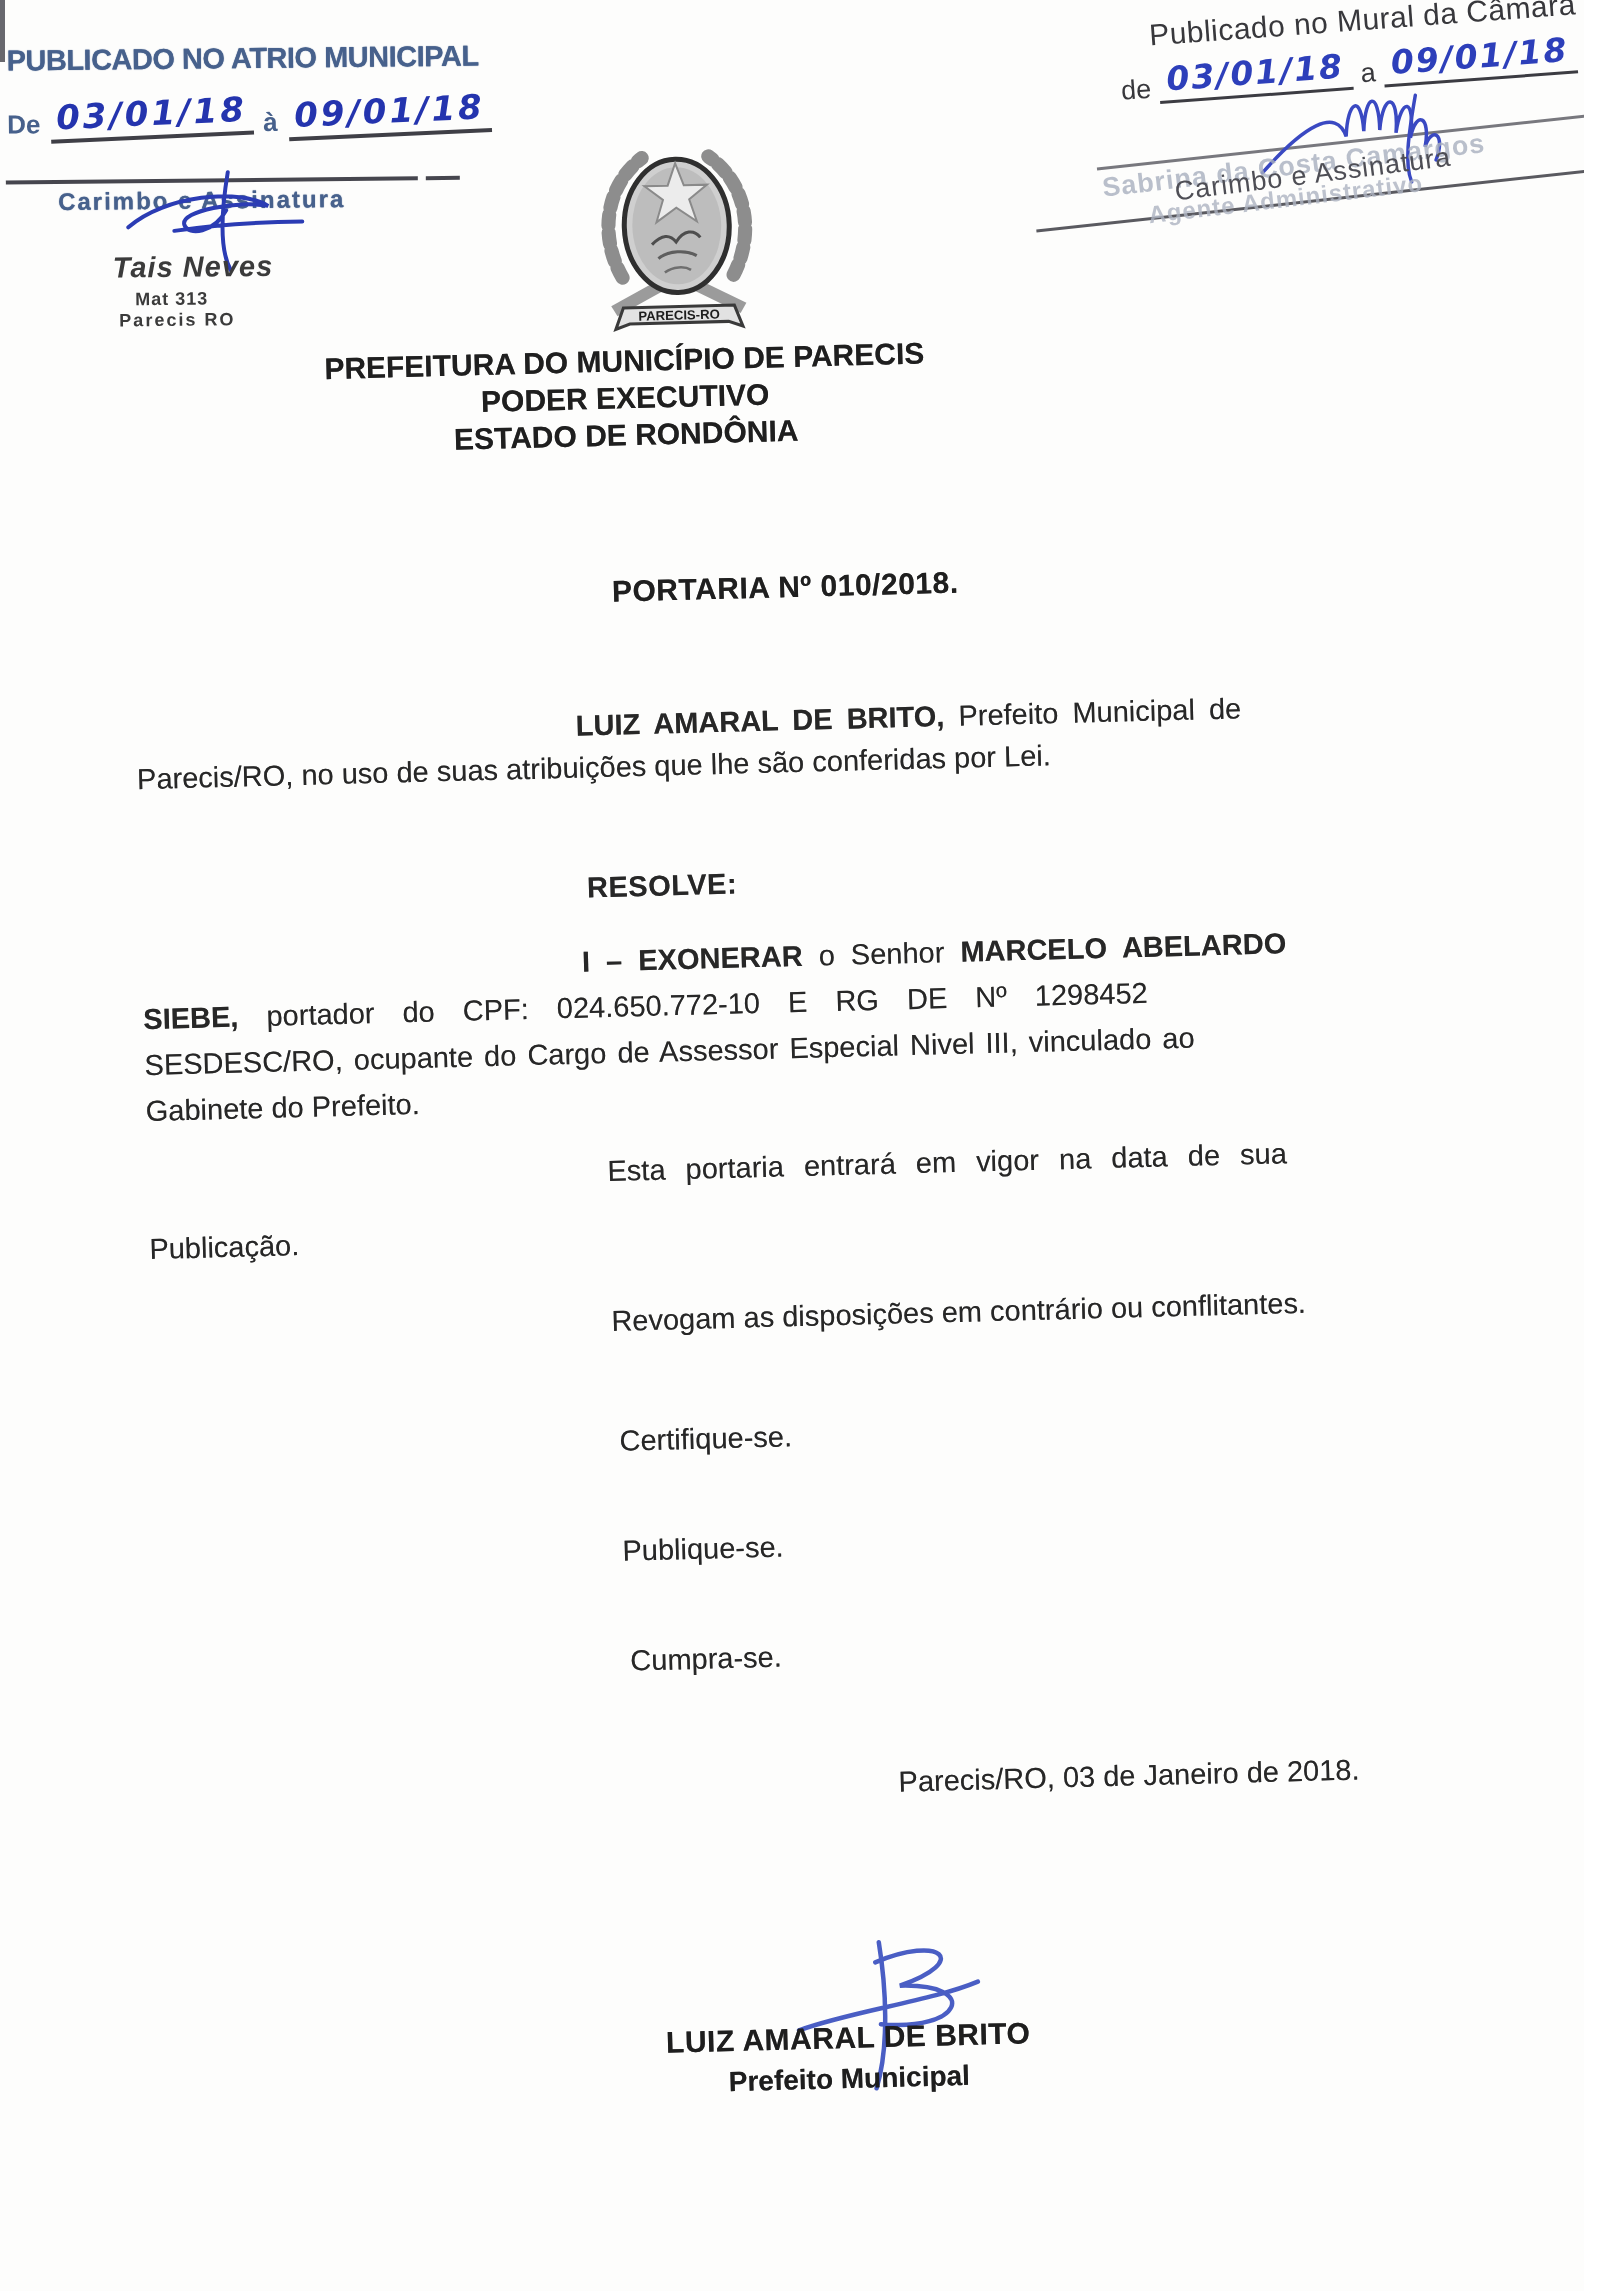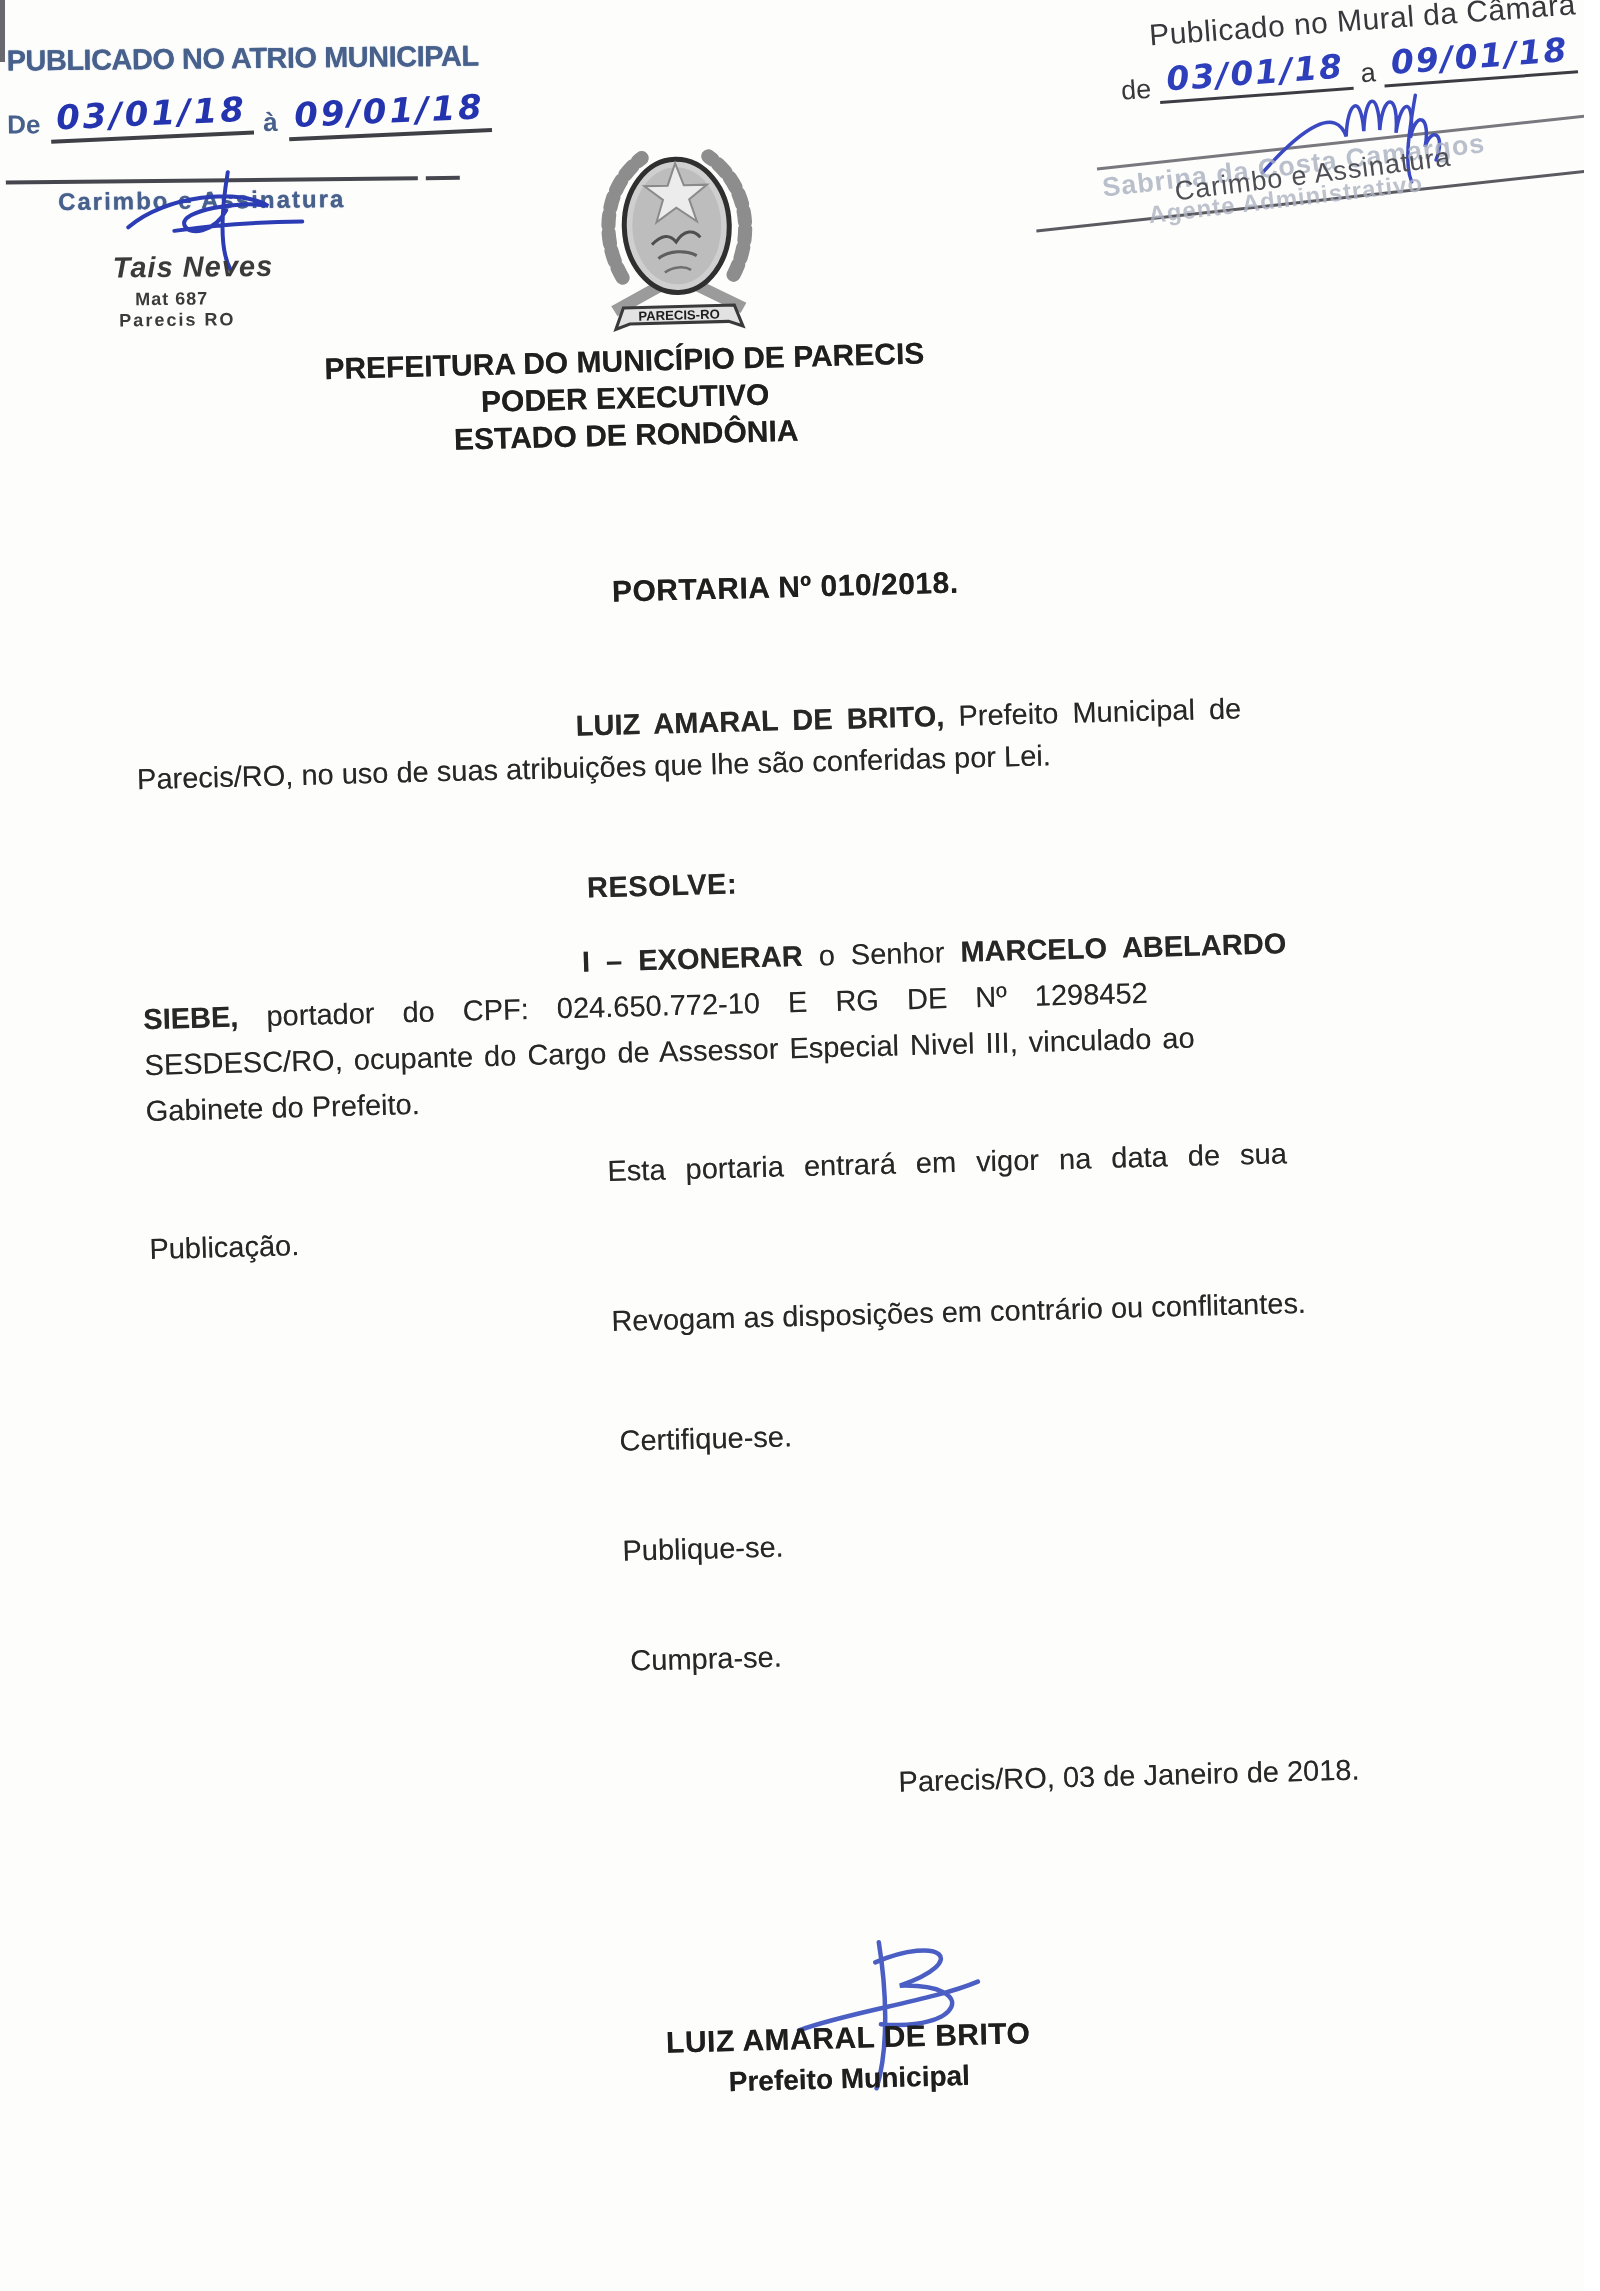--- a/index.html
+++ b/index.html
@@ -92,21 +92,21 @@
     </div>
     <div class="abs sl-line"></div>
     <div class="abs sl-dash"></div>
     <div class="abs sl-caption">Carimbo e Assinatura</div>
     <svg class="abs sl-sig" viewBox="0 0 200 120">
       <path d="M18 60 C55 28 130 22 158 40 C128 34 70 44 74 58 C78 70 104 66 116 44
                M118 6 C112 40 108 82 120 104
                M64 64 C110 58 160 56 192 56" fill="none" stroke="#2b3cb4" stroke-width="4" stroke-linecap="round"></path>
     </svg>
     <div class="abs sl-name">Tais Neves</div>
-    <div class="abs sl-mat">Mat 687</div>
+    <div class="abs sl-mat">Mat 313</div>
     <div class="abs sl-city">Parecis  RO</div>
   </div>
 
   <div class="abs stamp-right">
     <div class="abs sr-title">Publicado no Mural da Câmara</div>
     <div class="abs sr-daterow">
       <span>de</span>
       <span class="hand2 sr-ul">03/01/18</span>
       <span>a</span>
       <span class="hand2 sr-ul">09/01/18</span>

